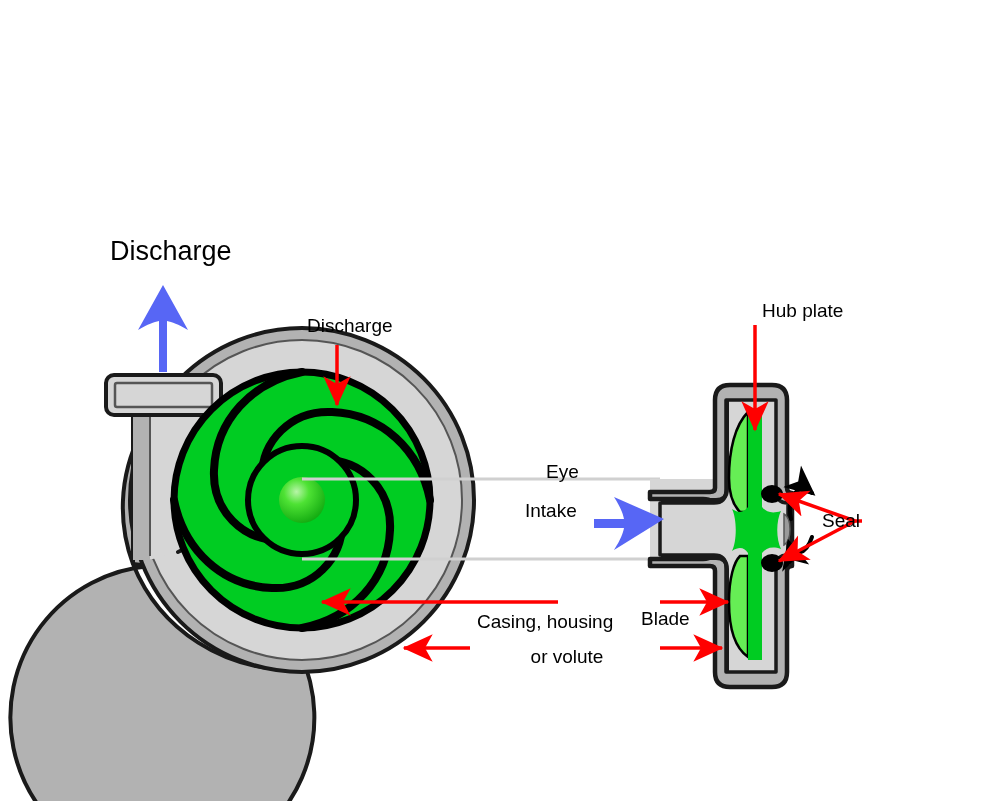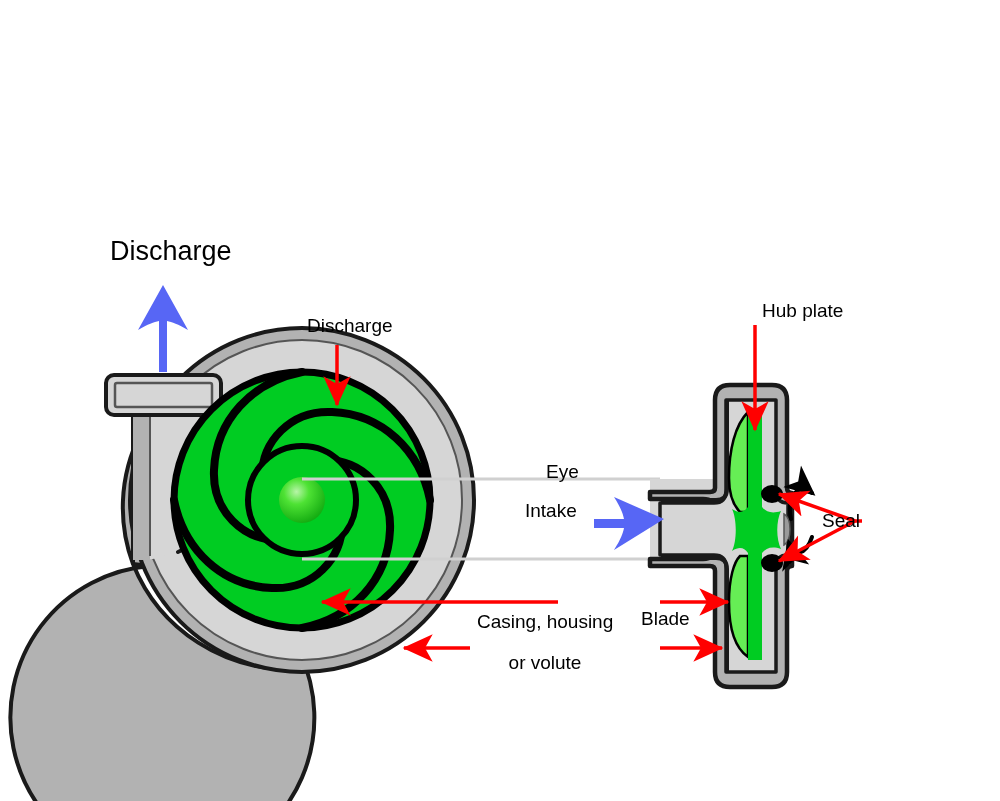--- a/index.html
+++ b/index.html
@@ -314,21 +314,21 @@
 
   <div class="lbl lbl-big" style="left:110px; top:236px;">Discharge</div>
 
   <div class="lbl" style="left:307px; top:315px;">Discharge</div>
 
   <div class="lbl" style="left:546px; top:461px;">Eye</div>
 
   <div class="lbl" style="left:525px; top:500px;">Intake</div>
 
   <div class="lbl lbl-center" style="left:477px; top:592px;margin-top:19px;">Casing, housing</div>
-  <div class="lbl lbl-center" style="left:477px; top:646px; width:136px;margin-top:6px;">or volute</div>
+  <div class="lbl lbl-center" style="left:499px; top:646px; width:136px;">or volute</div>
 
   <div class="lbl" style="left:597px; top:608px;margin-left:44px;">Blade</div>
 
   <div class="lbl" style="left:718px; top:300px;margin-left:44px;">Hub plate</div>
 
   <div class="lbl" style="left:822px; top:510px;">Seal</div>
 
 </div>
 
 </body></html>

